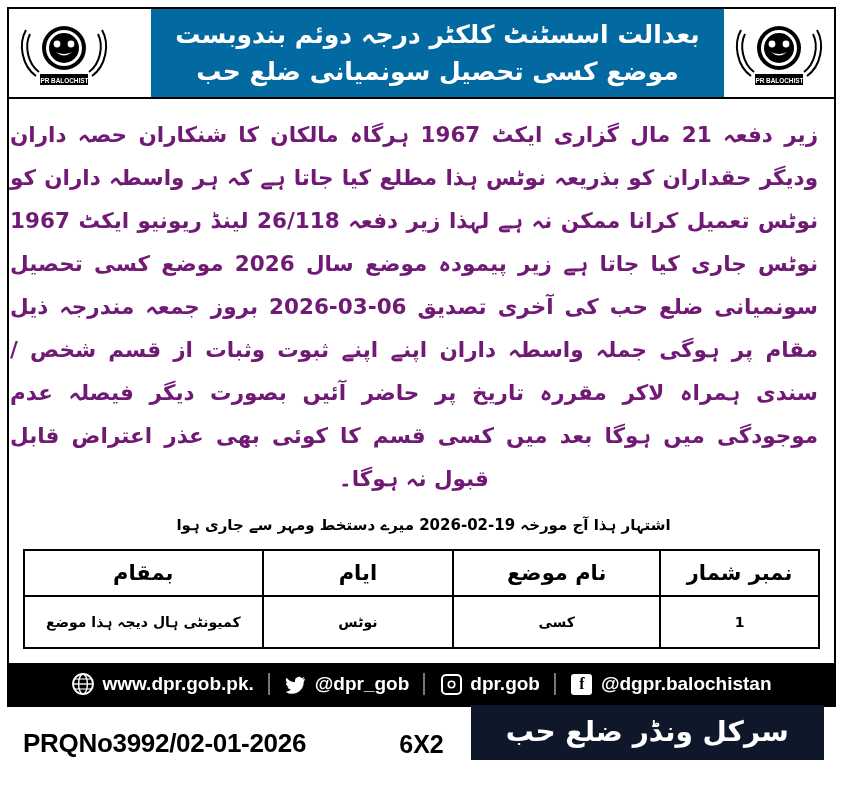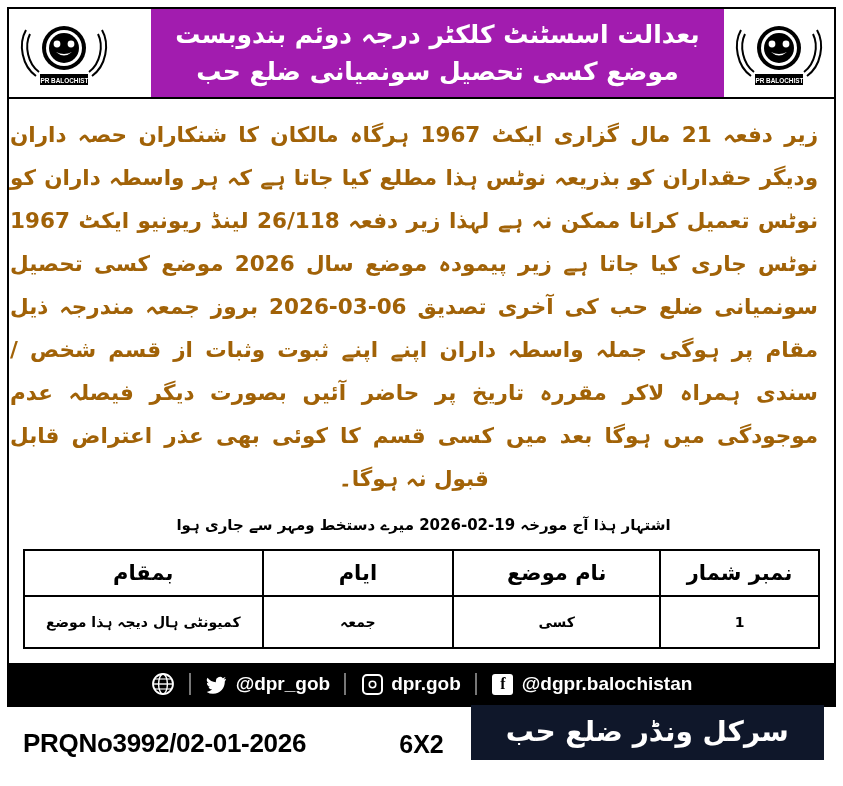--- a/index.html
+++ b/index.html
@@ -41,21 +41,21 @@
   .logo-box {
     width: 110px;
     display: flex;
     align-items: center;
     justify-content: center;
     flex: none;
     background: #fff;
   }
   .title-box {
     flex: 1 1 auto;
-    background: #a21caf;
+    background: #0369a1;
     color: #fff;
     display: flex;
     align-items: center;
     justify-content: center;
     text-align: center;
     padding: 4px 10px;
     box-sizing: border-box;
     margin-left: 32px;
   }
   .title-box .title-text {
@@ -74,21 +74,21 @@
   
   .body-text {
     direction: rtl;
     text-align: justify;
     text-align-last: center;
     padding: 14px 16px 4px 1px;
     font-family: "DejaVu Sans", sans-serif;
     font-size: 21.5px;
     line-height: 2.0;
     font-weight: bold;
-    color: #a16207;
+    color: #701a75;
   }
   .body-text p {
     margin: 0 0 2px 0;
   }
   .issue-line {
     direction: rtl;
     text-align: center;
     font-family: "DejaVu Sans", sans-serif;
     font-size: 15px;
     font-weight: bold;
@@ -306,21 +306,21 @@
           <th>نمبر شمار</th>
           <th>نام موضع</th>
           <th>ایام</th>
           <th>بمقام</th>
         </tr>
       </thead>
       <tbody>
         <tr>
           <td>1</td>
           <td>کسی</td>
-          <td>جمعہ</td>
+          <td>نوٹس</td>
           <td>کمیونٹی ہال دیجہ ہذا موضع</td>
         </tr>
       </tbody>
     </table>
 
     <div class="sign-row">
       <div class="sign-block">
         <div>نائب تحصیلدار سیٹلمنٹ</div>
         <div>سرکل ونڈر ضلع حب</div>
       </div>
@@ -332,20 +332,21 @@
       <div class="social-item">
         <span class="ico">
           <svg viewBox="0 0 24 24" width="24" height="24">
             <circle cx="12" cy="12" r="10" fill="none" stroke="#fff" stroke-width="1.8"></circle>
             <ellipse cx="12" cy="12" rx="4.4" ry="10" fill="none" stroke="#fff" stroke-width="1.4"></ellipse>
             <line x1="2" y1="12" x2="22" y2="12" stroke="#fff" stroke-width="1.4"></line>
             <line x1="3.6" y1="7" x2="20.4" y2="7" stroke="#fff" stroke-width="1.1"></line>
             <line x1="3.6" y1="17" x2="20.4" y2="17" stroke="#fff" stroke-width="1.1"></line>
           </svg>
         </span>
+        <span>www.dpr.gob.pk.</span>
       </div>
 
       <div class="social-sep"></div>
 
       <div class="social-item">
         <span class="ico">
           <svg viewBox="0 0 24 24" width="23" height="23">
             <path fill="#fff" d="M22 5.9c-.8.35-1.6.6-2.5.7a4.3 4.3 0 0 0 1.9-2.3c-.85.5-1.8.87-2.8 1.06A4.25 4.25 0 0 0 11.3 8.6c0 .33.04.65.1.95A12.1 12.1 0 0 1 2.6 4.9a4.25 4.25 0 0 0 1.3 5.7c-.7-.02-1.35-.22-1.9-.53v.05a4.25 4.25 0 0 0 3.4 4.17 4.2 4.2 0 0 1-1.9.07 4.26 4.26 0 0 0 3.97 2.95A12.05 12.05 0 0 1 1.8 19.8a12.15 12.15 0 0 0 6.55 1.92c7.9 0 12.3-6.6 12.3-12.32l-.01-.56A8.7 8.7 0 0 0 22 5.9z"></path>
           </svg>
         </span>

